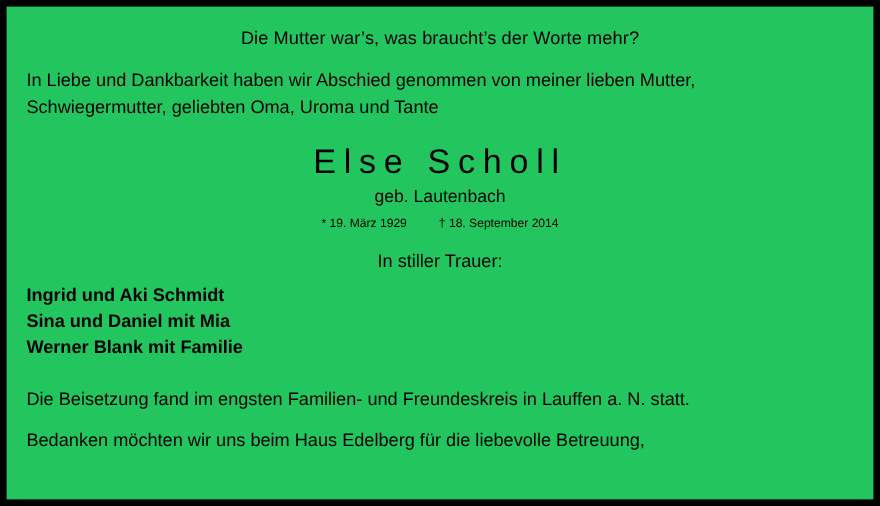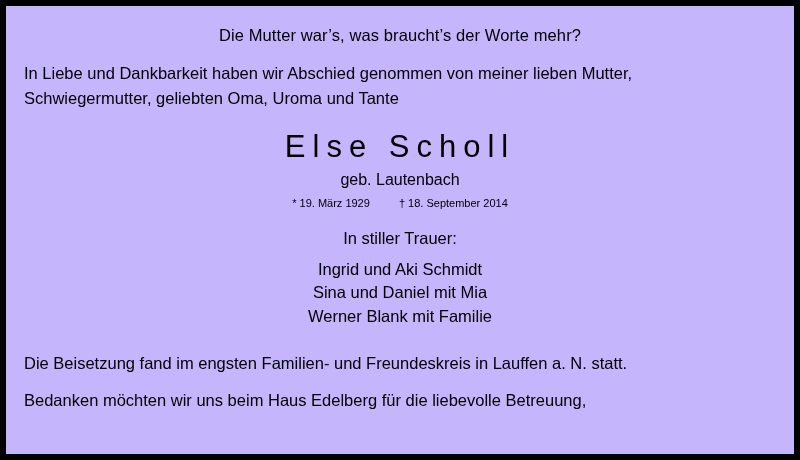--- a/index.html
+++ b/index.html
@@ -11,21 +11,21 @@
     width: 800px;
     height: 460px;
     font-family: "Liberation Sans", sans-serif;
     color: #000000;
   }
   .obituary {
     box-sizing: border-box;
     width: 800px;
     height: 460px;
     border: 6px solid #000000;
-    background: #c4b5fd;
+    background: #22c55e;
     padding: 16px 18px 10px 18px;
     position: relative;
   }
   .motto {
     text-align: center;
     font-size: 16.5px;
     margin: 4px 0 16px 0;
     letter-spacing: 0.1px;
   }
   .intro {
@@ -55,23 +55,22 @@
     font-size: 11px;
     margin: 0 0 20px 0;
   }
   .dates .birth { margin-right: 26px; }
   .mourners-heading {
     text-align: center;
     font-size: 16.5px;
     margin: 0 0 10px 0;
   }
   .mourners {
-    text-align: center;
     font-size: 16.5px;
-    font-weight: normal;
+    font-weight: bold;
     line-height: 1.45;
     margin: 0 0 22px 0;
   }
   .mourners .line { display: block; }
   .closing {
     font-size: 16.5px;
     line-height: 1.5;
     text-align: left;
   }
   .closing p { margin: 0 0 12px 0; }

